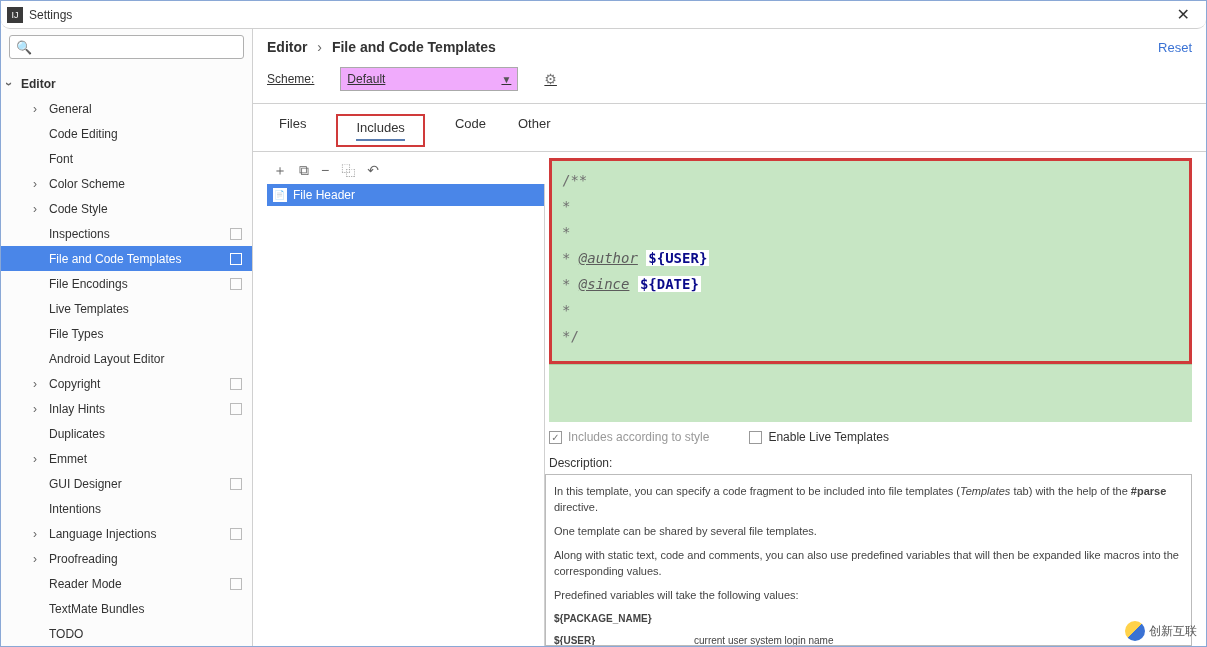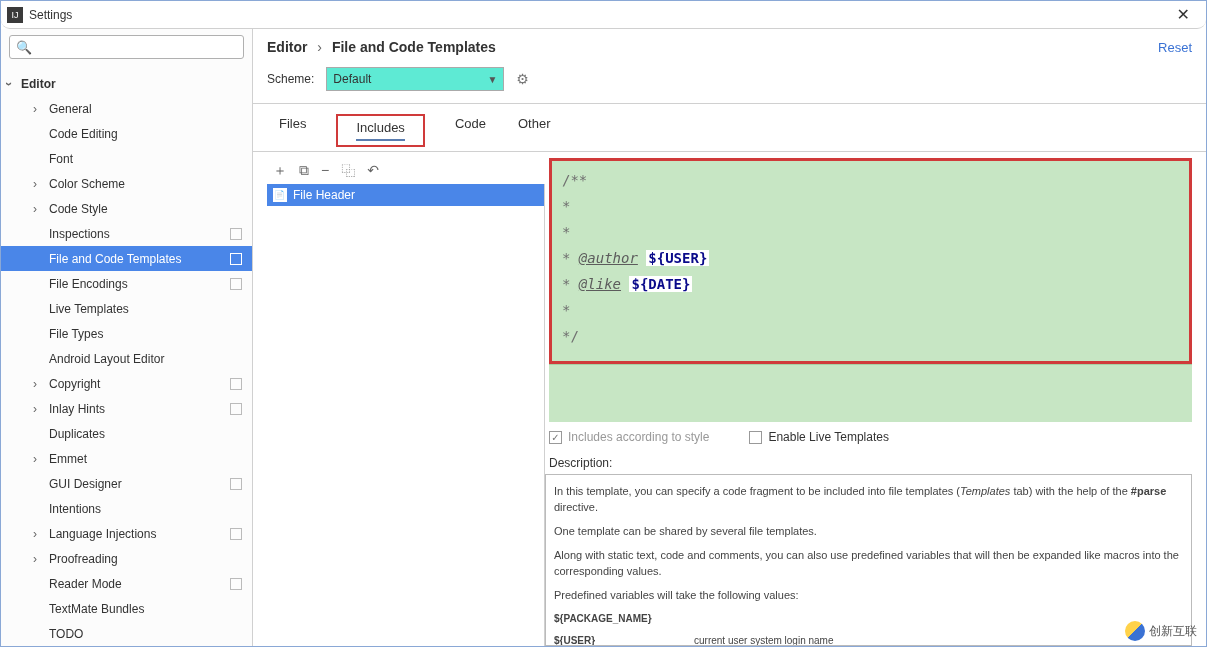--- a/index.html
+++ b/index.html
@@ -27,23 +27,23 @@
 .tree-item.lvl2 { padding-left: 48px; }
 .tree-item.selected { background: #4a86e8; color: #fff; }
 .tree-item.selected .bookmark { border-color: #fff; }
 
 .content { flex: 1; display: flex; flex-direction: column; padding: 10px 14px 0 14px; background: #fff; }
 .breadcrumb-row { display: flex; align-items: center; }
 .breadcrumb { font-size: 14px; }
 .breadcrumb b { font-weight: bold; }
 .breadcrumb .sep { margin: 0 6px; color: #666; }
 .reset { color: #3a72d4; font-size: 13px; cursor: default; }
-.scheme-row { display: flex; align-items: center; margin: 12px 0 8px 0; gap: 12px; }
+.scheme-row { display: flex; align-items: center; margin: 12px 0 8px 0; gap: 26px; text-decoration: underline; }
 .scheme-row label { font-size: 12px; }
-.scheme-select { width: 178px; height: 24px; border: 1px solid #aaa; display: flex; align-items: center; justify-content: space-between; padding: 0 6px; background: #5eead4; font-size: 12px; }
+.scheme-select { width: 178px; height: 24px; border: 1px solid #aaa; display: flex; align-items: center; justify-content: space-between; padding: 0 6px; background: #f0abfc; font-size: 12px; }
 .scheme-select .arrow { font-size: 10px; color: #555; }
 .gear { color: #777; font-size: 14px; }
 .divider { border-top: 1px solid #d0d0d0; margin: 4px -14px 0 -14px; }
 .tabs { display: flex; gap: 28px; padding: 10px 10px 4px 10px; font-size: 13px; }
 .tab { cursor: default; padding: 2px 2px 6px 2px; }
 .tab.active { border: 2px solid #d03a3a; padding: 4px 18px 4px 18px; }
 .tab.active .text { border-bottom: 2px solid #5a7db0; padding-bottom: 4px; display: inline-block; }
 .divider2 { border-top: 1px solid #d0d0d0; margin: 0 -14px; }
 .workarea { display: flex; flex: 1; min-height: 0; padding-top: 6px; }
 .left-pane { width: 278px; display: flex; flex-direction: column; }
@@ -218,21 +218,21 @@
         </div>
       </div>
 
       <div class="right-pane">
         <div class="editor-wrap">
           <div class="editor" id="editor">
               <div><span class="star">/**</span></div>
               <div><span class="star"> *</span></div>
               <div><span class="star"> *</span></div>
               <div><span class="star"> * </span><span class="tag">@author</span> <span class="var">${USER}</span></div>
-              <div><span class="star"> * </span><span class="tag">@like</span> <span class="var">${DATE}</span></div>
+              <div><span class="star"> * </span><span class="tag">@since</span> <span class="var">${DATE}</span></div>
               <div><span class="star"> *</span></div>
               <div><span class="star"> */</span></div>
             </div>
         </div>
         <div class="under-editor"></div>
         <div class="checkbox-row">
           <div class="cb-disabled">
             <span class="cb checked"></span>
             <span>Includes according to style</span>
           </div>

